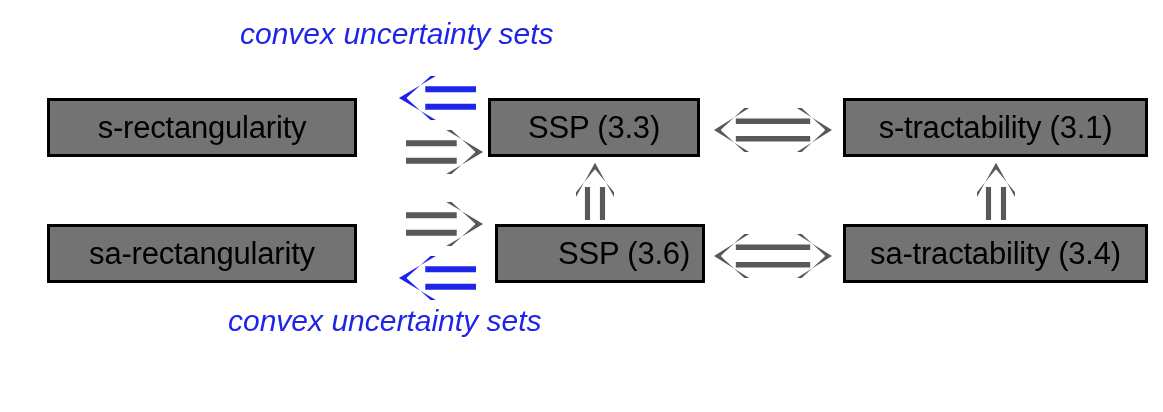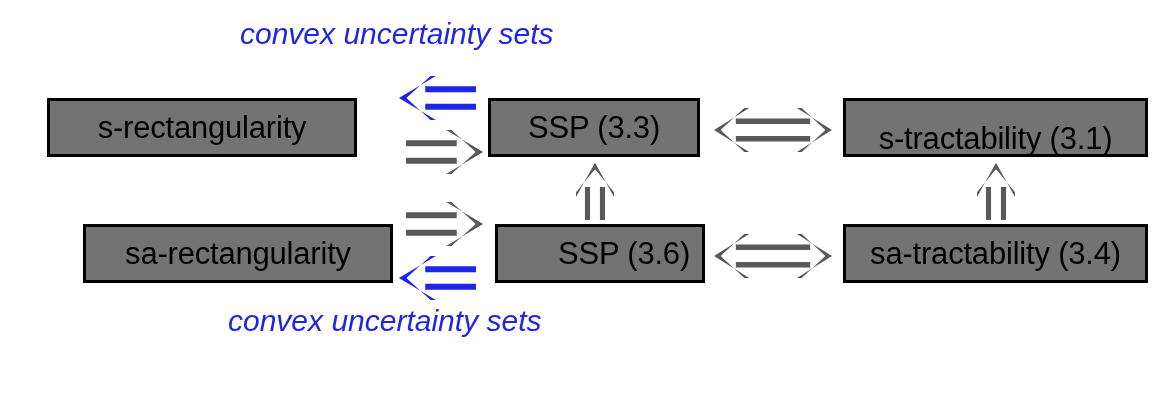--- a/index.html
+++ b/index.html
@@ -55,24 +55,24 @@
 </head>
 <body>
 
 <div id="canvas" style="background: rgb(255, 255, 255);">
     <div class="node-box" style="left: 47px; top: 98px; width: 310px; height: 59px; border-color: rgb(0, 0, 0);">
       <span class="node-label" style="color: rgb(0, 0, 0);">s-rectangularity</span>
     </div>
     <div class="node-box" style="left: 488px; top: 98px; width: 212px; height: 59px; border-color: rgb(0, 0, 0);">
       <span class="node-label" style="color: rgb(0, 0, 0);">SSP (3.3)</span>
     </div>
-    <div class="node-box" style="left: 843px; top: 98px; width: 305px; height: 59px; border-color: rgb(0, 0, 0); align-items: flex-end;">
+    <div class="node-box" style="left: 843px; top: 98px; width: 305px; height: 59px; border-color: rgb(0, 0, 0);">
       <span class="node-label" style="color: rgb(0, 0, 0);">s-tractability (3.1)</span>
     </div>
-    <div class="node-box" style="left: 47px; top: 224px; width: 310px; height: 59px; border-color: rgb(0, 0, 0); margin-left: 36px;">
+    <div class="node-box" style="left: 47px; top: 224px; width: 310px; height: 59px; border-color: rgb(0, 0, 0);">
       <span class="node-label" style="color: rgb(0, 0, 0);">sa-rectangularity</span>
     </div>
     <div class="node-box" style="left: 495px; top: 224px; width: 210px; height: 59px; border-color: rgb(0, 0, 0); padding-left: 48px;">
       <span class="node-label" style="color: rgb(0, 0, 0);">SSP (3.6)</span>
     </div>
     <div class="node-box" style="left: 843px; top: 224px; width: 305px; height: 59px; border-color: rgb(0, 0, 0);">
       <span class="node-label" style="color: rgb(0, 0, 0);">sa-tractability (3.4)</span>
     </div>
     <div class="edge-label" style="left: 240px; top: 19px; color: rgb(31, 37, 232);">convex uncertainty sets</div>
     <div class="edge-label" style="left: 228px; top: 306px; color: rgb(31, 37, 232);">convex uncertainty sets</div>

